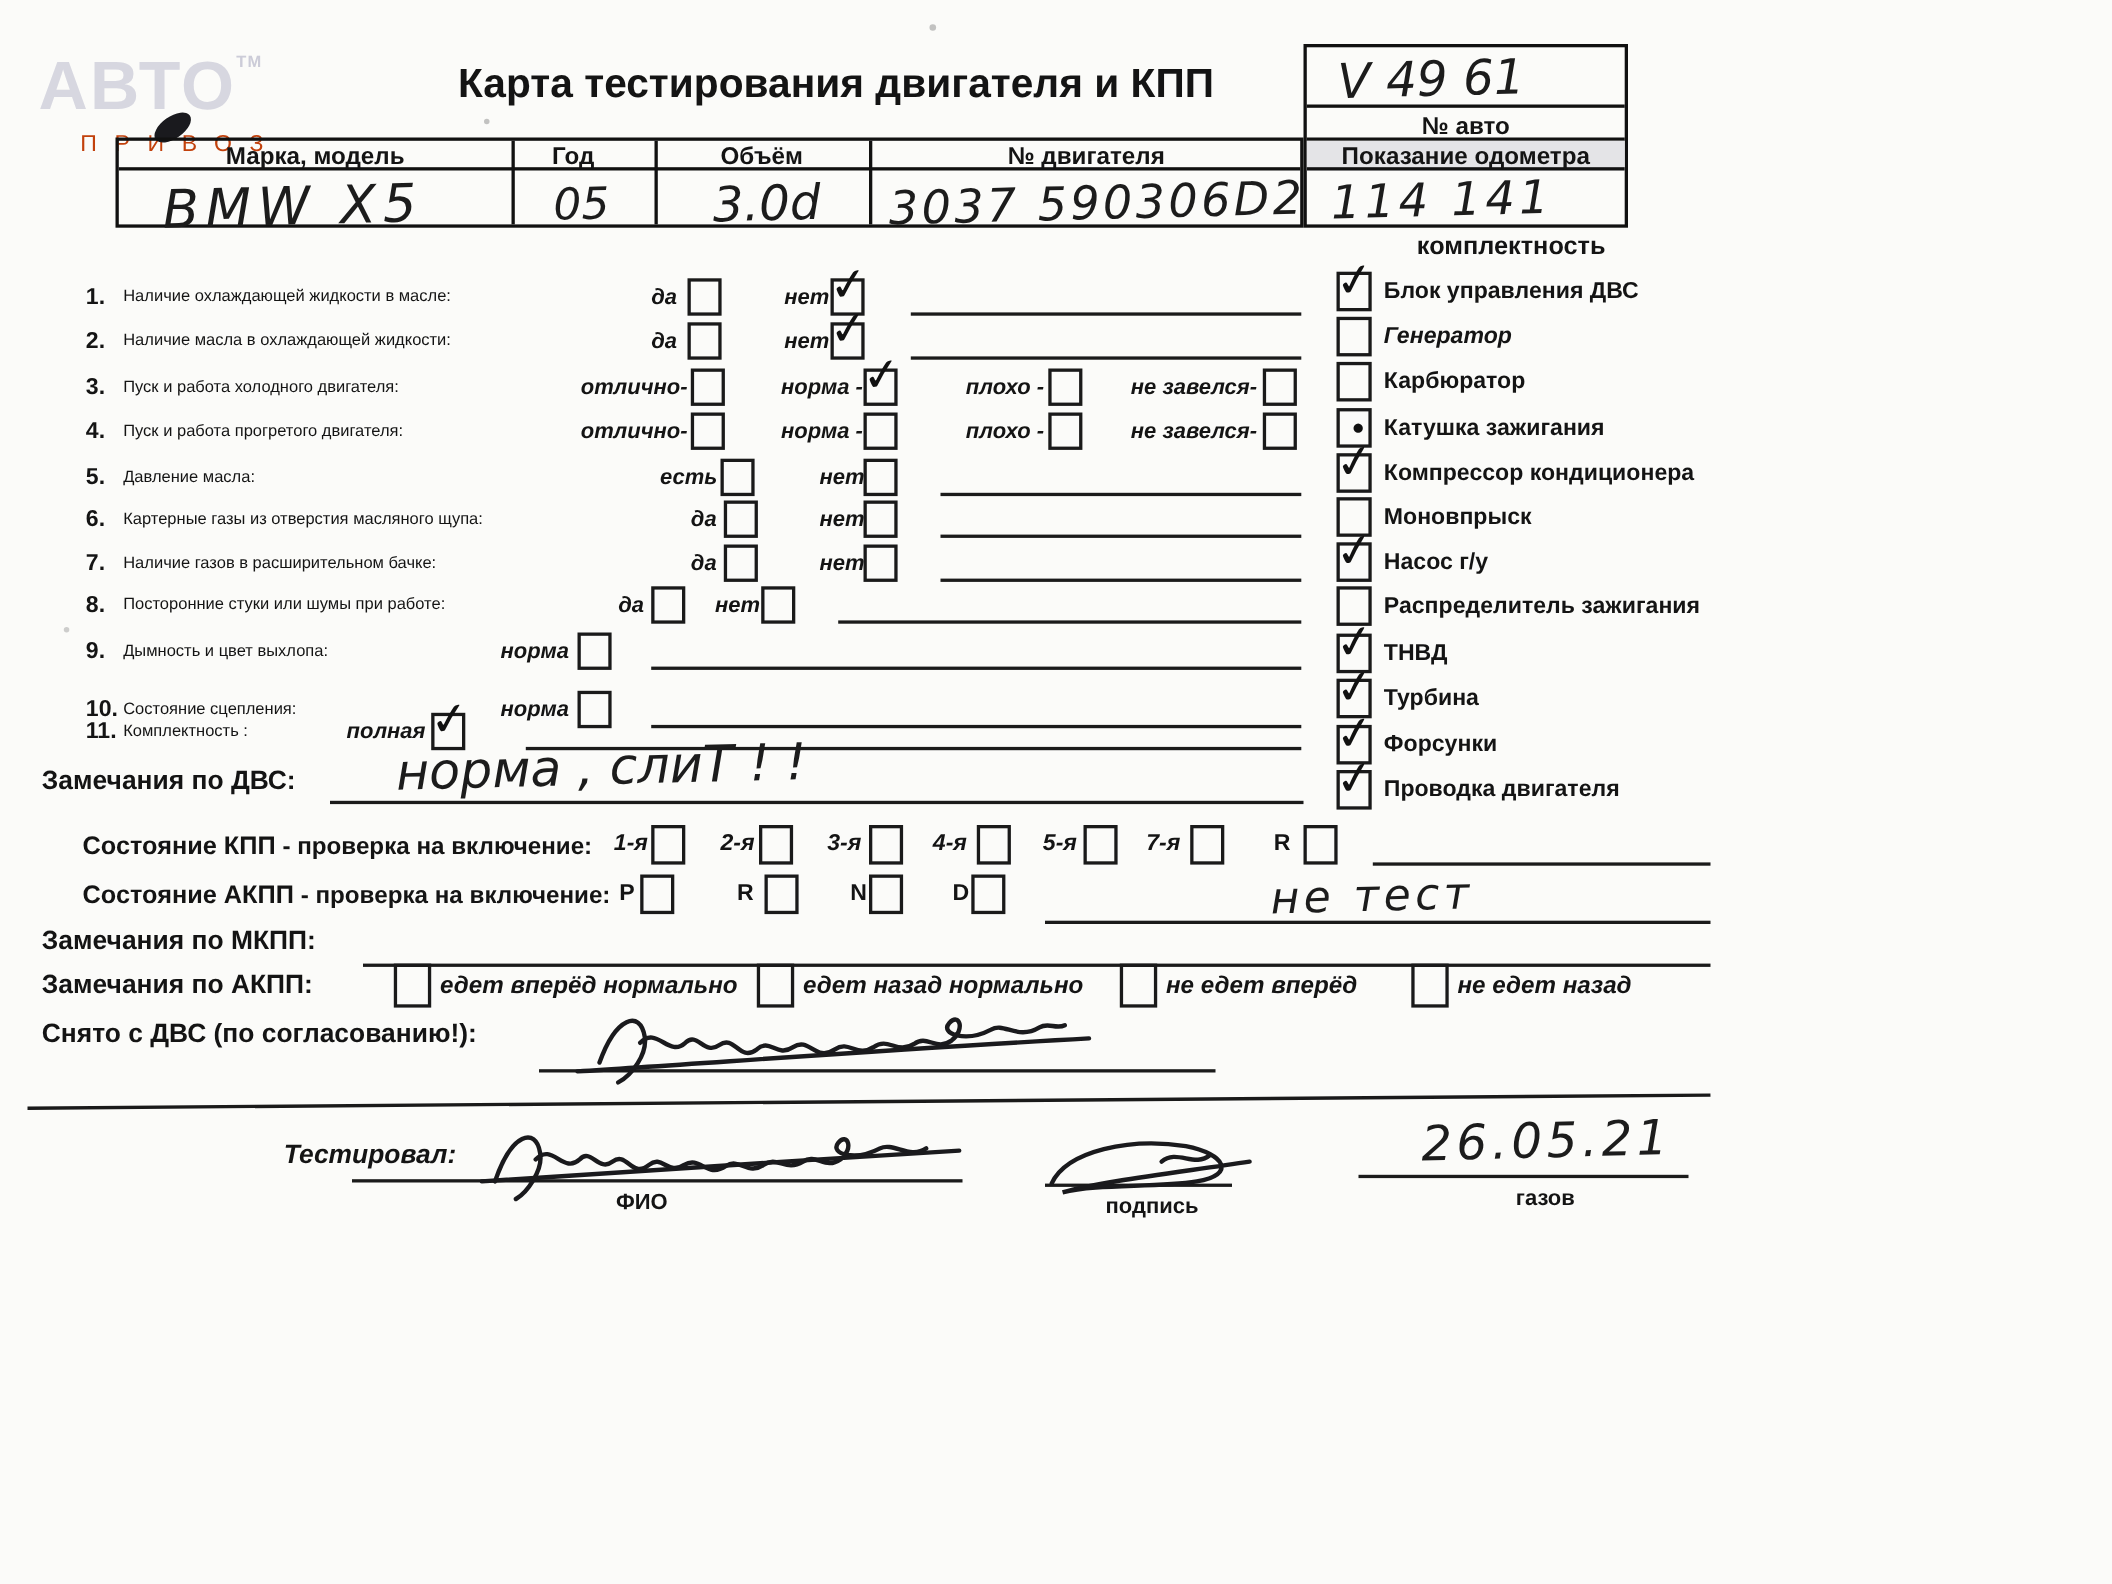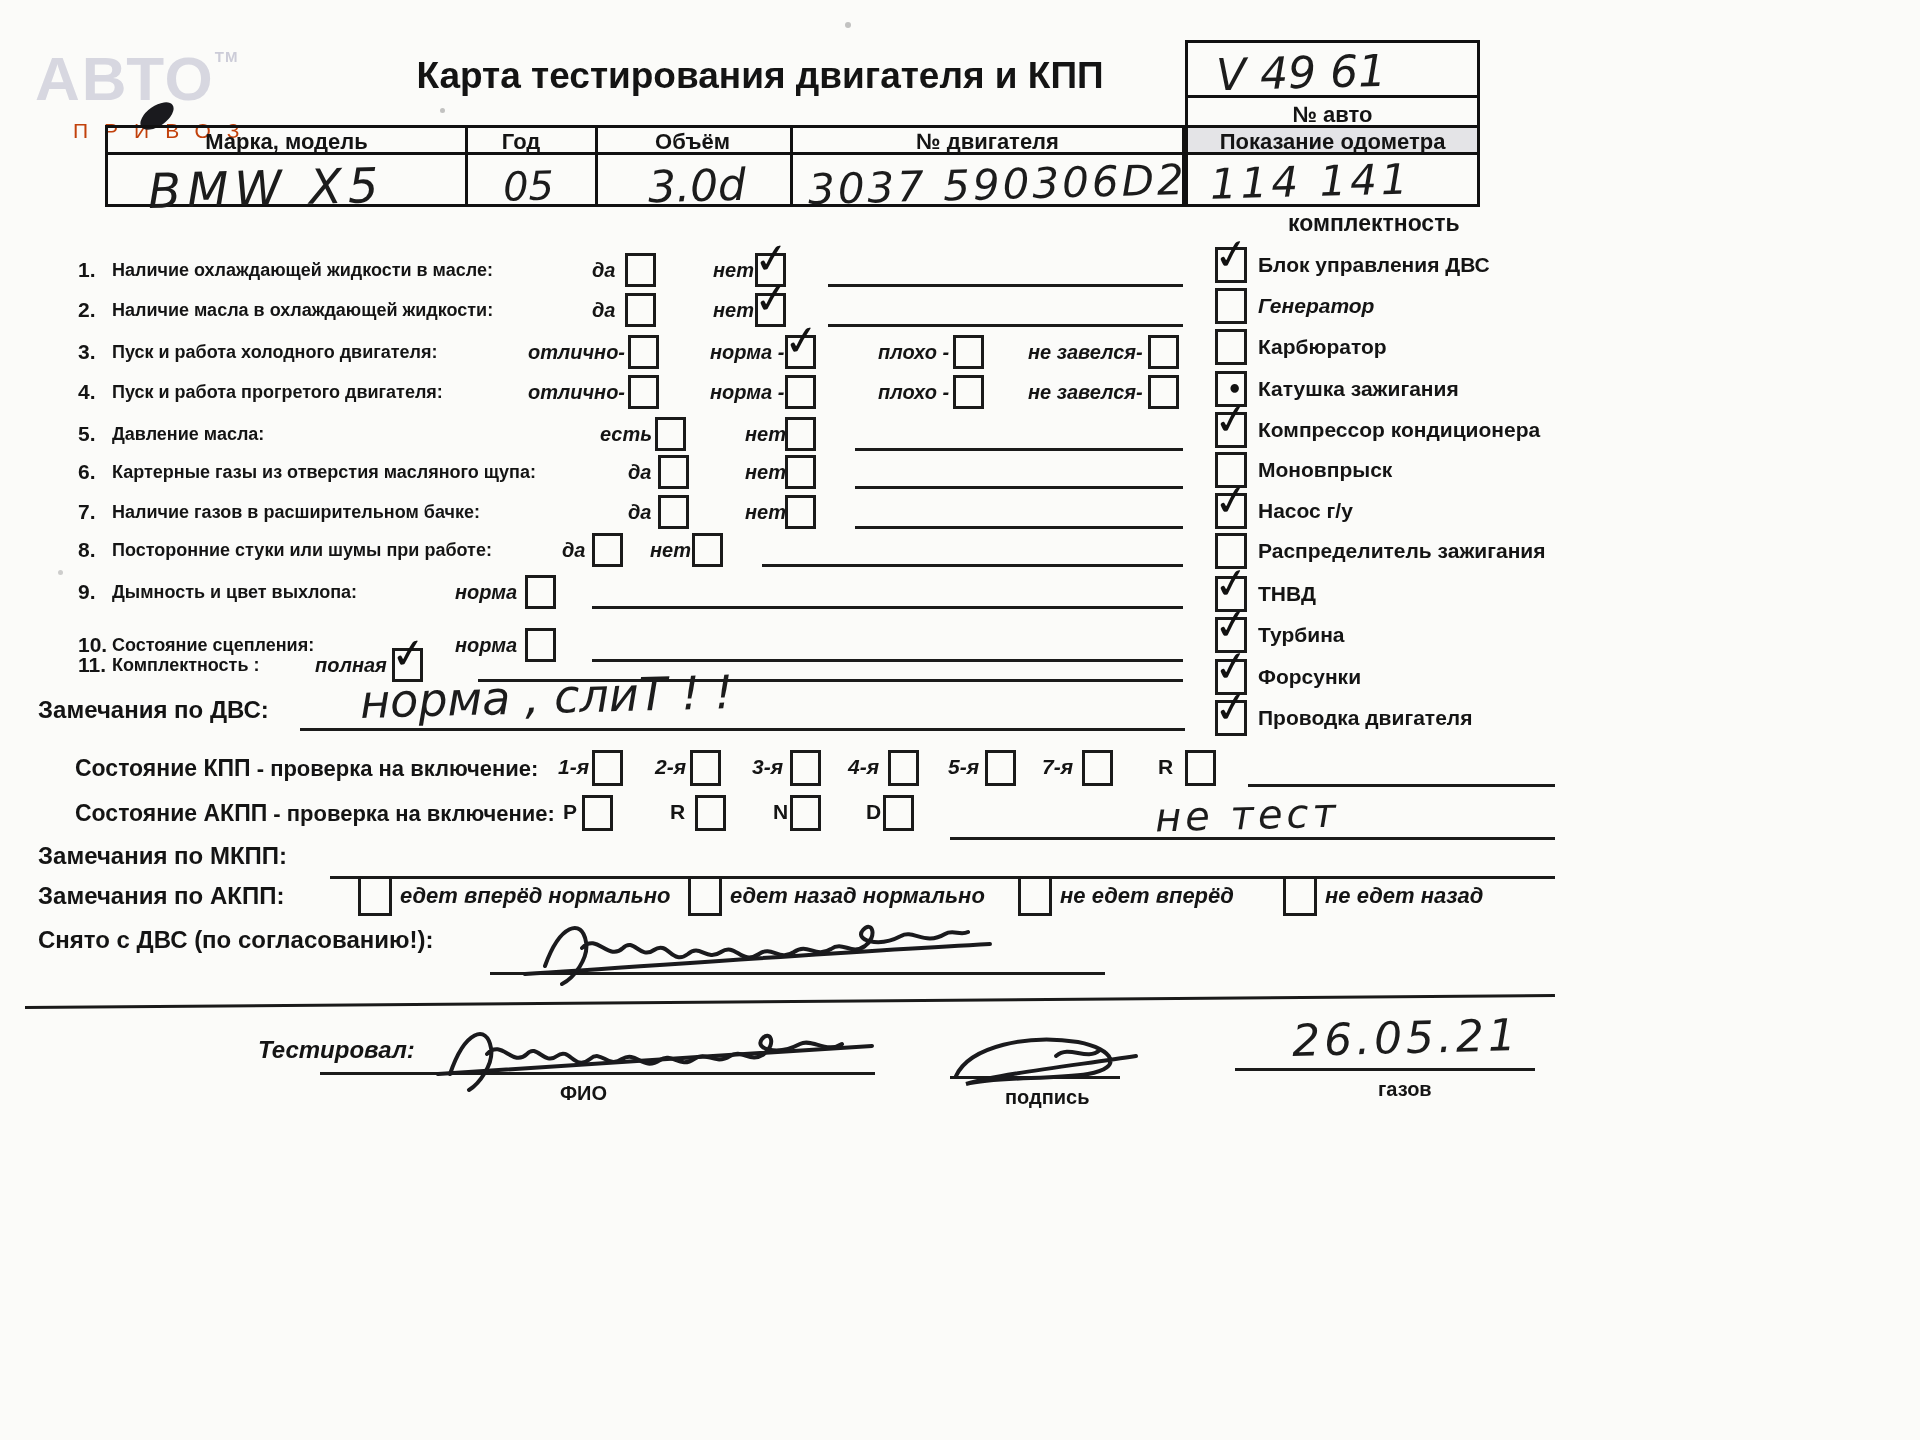--- a/index.html
+++ b/index.html
@@ -10,21 +10,21 @@
   .it{font-style:italic;}
   .cbox{position:absolute;width:31px;height:34px;border:3px solid #1a1a1a;box-sizing:border-box;}
   .cbox .mark{position:absolute;left:-4px;top:-18px;font-size:42px;font-weight:700;line-height:1;
         color:#111;transform:rotate(-6deg);font-family:"DejaVu Sans",sans-serif;}
   .eqbox{position:absolute;left:1215px;width:32px;height:36px;border:3px solid #1a1a1a;box-sizing:border-box;}
   .eqbox .mark{position:absolute;left:-4px;top:-16px;font-size:42px;font-weight:700;line-height:1;
         color:#111;transform:rotate(-8deg);font-family:"DejaVu Sans",sans-serif;}
   .eqlab{position:absolute;left:1258px;font-weight:700;font-size:21px;line-height:36px;white-space:nowrap;}
   .uline{position:absolute;height:0;border-bottom:3px solid #1b1b1b;}
   .numlab{position:absolute;font-weight:700;font-size:21px;line-height:34px;}
-  .itemlab{position:absolute;font-weight:700;font-size:18px;line-height:34px;white-space:nowrap;}
+  .itemlab{position:absolute;font-weight:400;font-size:15px;line-height:34px;white-space:nowrap;}
   .opt{position:absolute;font-weight:700;font-style:italic;font-size:20px;line-height:34px;white-space:nowrap;}
   .gopt{position:absolute;font-weight:700;font-style:italic;font-size:21px;line-height:38px;white-space:nowrap;}
   .hw{position:absolute;font-family:"DejaVu Sans",sans-serif;font-style:italic;color:#1c1c1c;
       white-space:nowrap;line-height:1;transform:rotate(-1.5deg);}
   .sect{position:absolute;font-weight:700;font-size:24px;line-height:40px;white-space:nowrap;}
   .thc{position:absolute;font-weight:700;font-size:22px;text-align:center;line-height:27px;}
   .vline{position:absolute;top:0;width:0;height:100%;border-left:3px solid #111;}
   svg{overflow:visible;}
 </style>
 </head>

